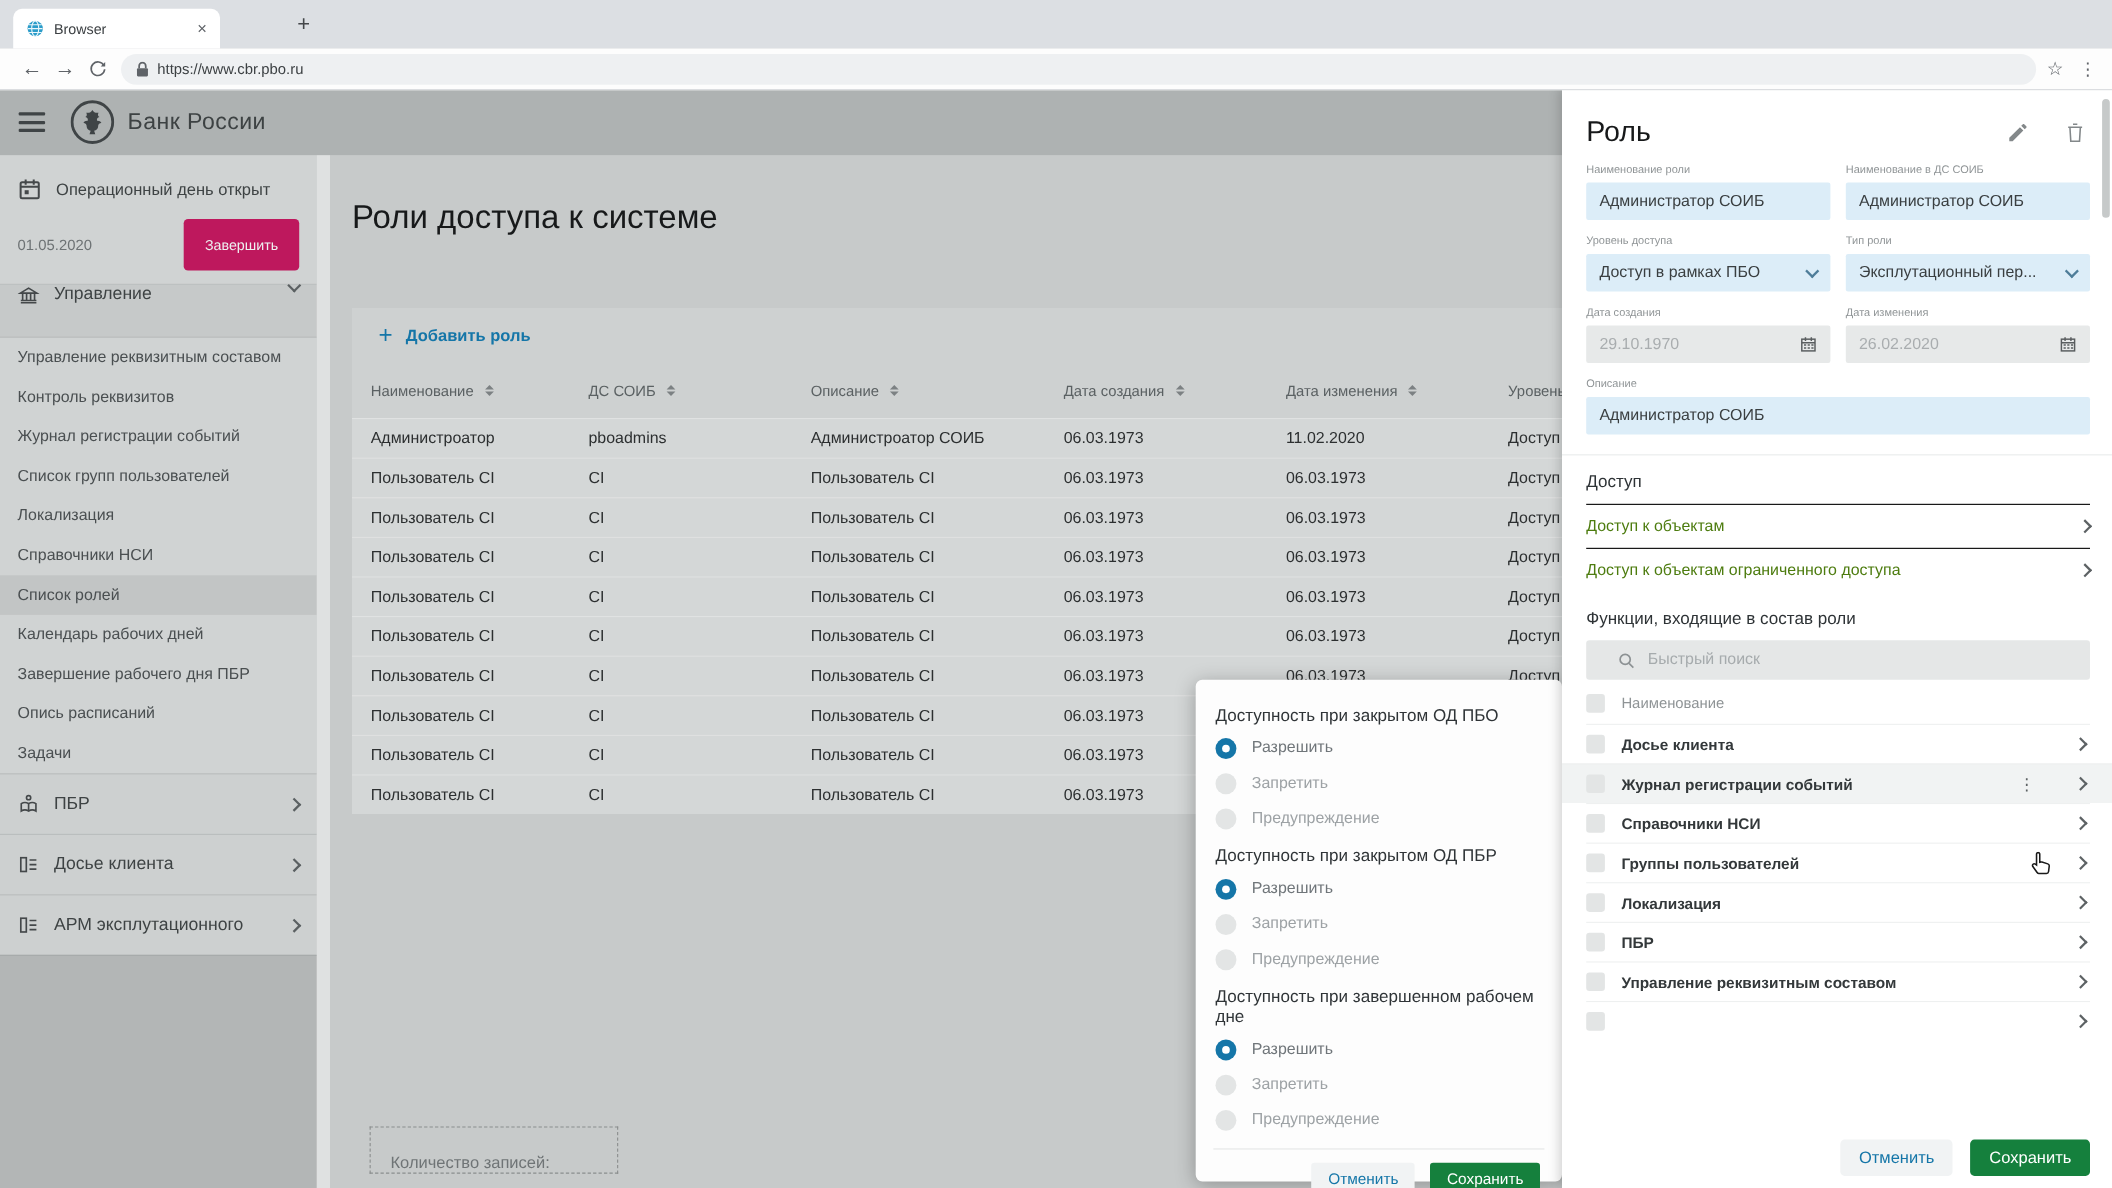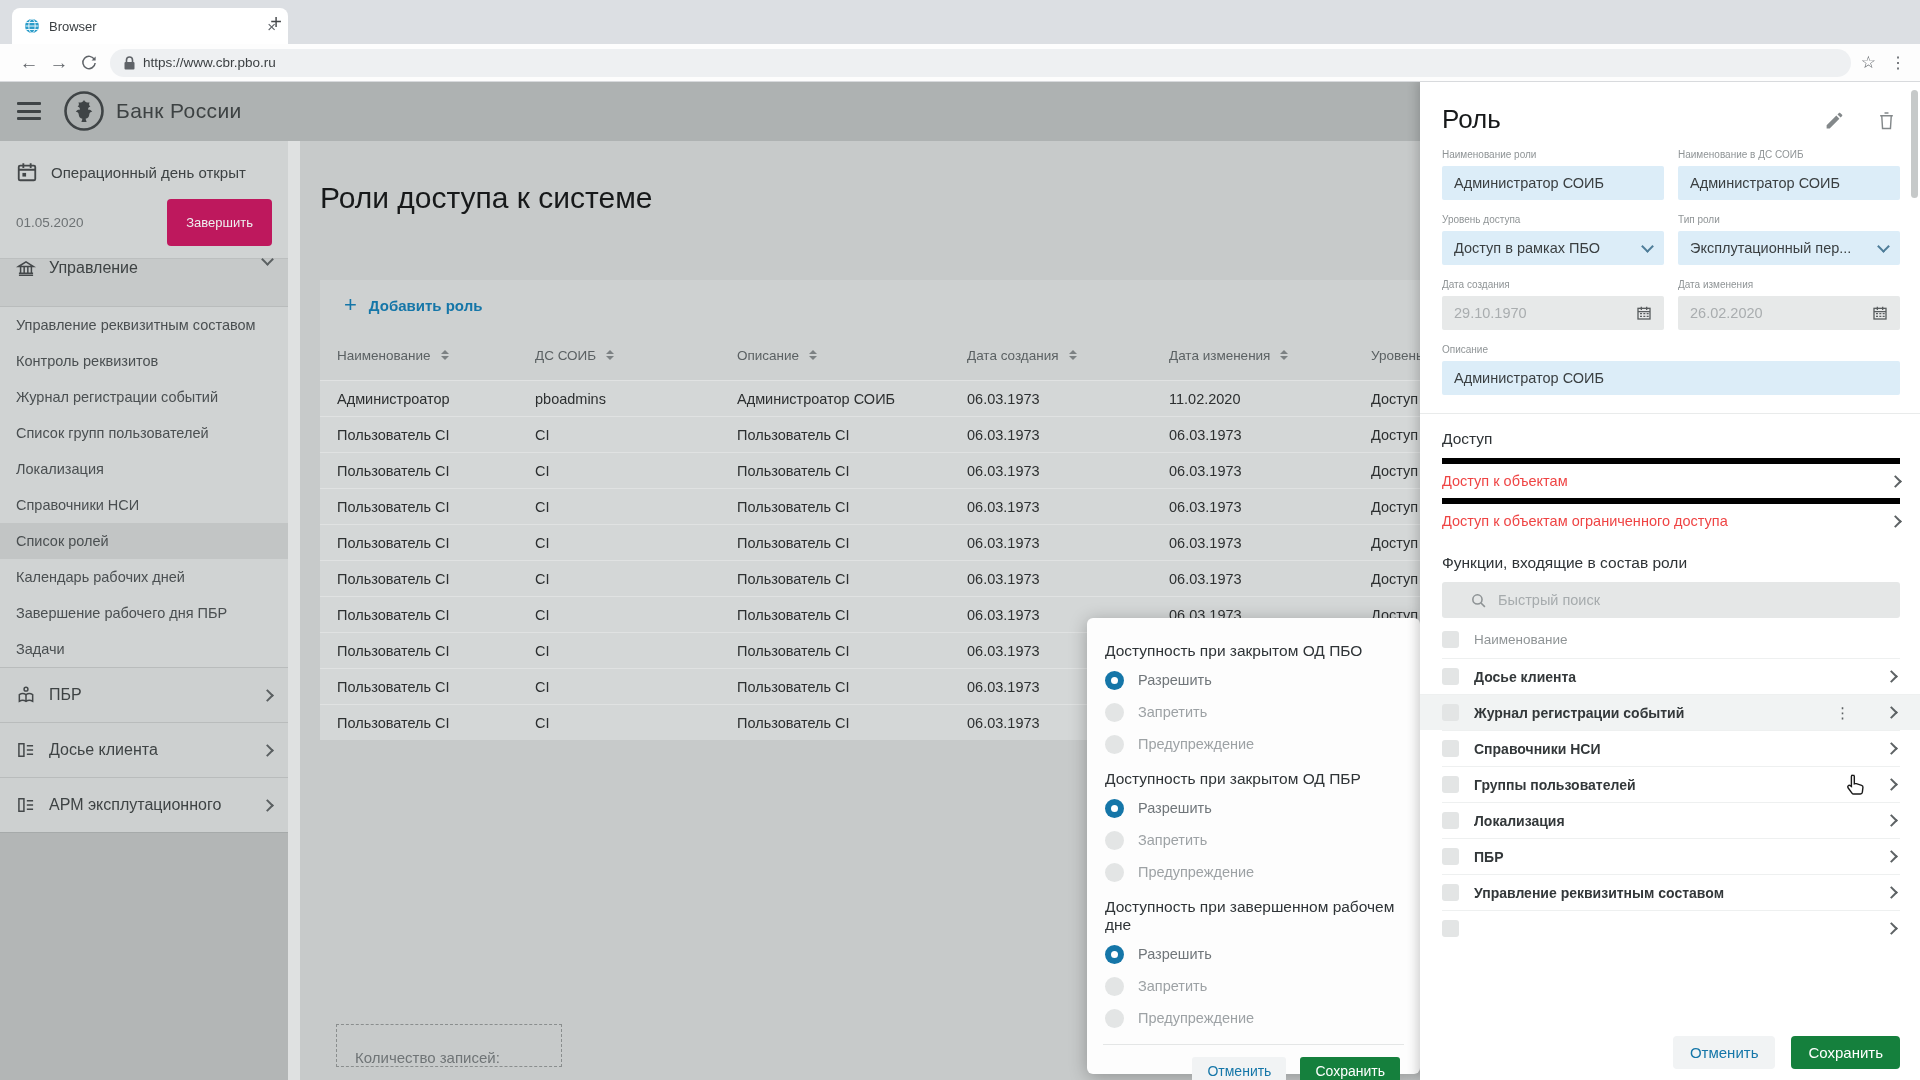--- a/index.html
+++ b/index.html
@@ -1,21 +1,21 @@
 <!DOCTYPE html>
 <html><head>
 <meta charset="utf-8">
 <style>
   * { box-sizing: border-box; margin: 0; padding: 0; }
   html, body { width: 1920px; height: 1080px; overflow: hidden;
     font-family: "Liberation Sans", sans-serif; background: #c7caca; position: relative; }
 
   
   .tabstrip { position: absolute; left:0; top:0; right:0; height:44px; background:#dcdfe3; z-index:30; }
-  .tab { position:absolute; left:12px; top:8px; width:276px; height:36px; background:#fff;
+  .tab { position:absolute; left:12px; top:8px; width:188px; height:36px; background:#fff;
     border-radius:8px 8px 0 0; display:flex; align-items:center; padding:0 12px; }
   .tab-title { font-size:13px; color:#3c4043; margin-left:9px; flex:1; }
   .tab-close { font-size:15px; color:#5f6368; cursor:default; }
   .new-tab { position:absolute; left:264px; top:10px; font-size:20px; color:#44474a; width:24px; height:24px;
     display:flex; align-items:center; justify-content:center; }
   .toolbar { position:absolute; left:0; top:44px; right:0; height:38px; background:#fdfdfd; z-index:30;
     display:flex; align-items:center; padding:0 14px; border-bottom:1px solid #d8dadd; }
   .nav-ic { font-size:19px; color:#5f6368; width:30px; text-align:center; }
   .omnibox { flex:1; height:28px; background:#eef0f2; border-radius:14px; margin:0 10px 0 6px;
     display:flex; align-items:center; padding:0 14px; }
@@ -101,21 +101,21 @@
   .pfull { width:458px; }
   .plabel { font-size:10px; color:#8f9496; margin:14px 0 6px; white-space:nowrap; }
   .pinput { height:34px; background:#dcedf8; border-radius:2px; display:flex; align-items:center;
     padding:0 12px; font-size:14.5px; color:#3a3f41; white-space:nowrap; overflow:hidden; }
   .pselect { justify-content:space-between; }
   .pselect .chev { border-color:#4e7d99; margin-top:-4px; }
   .pinput.disabled { background:#e7e9e9; color:#a9adaf; justify-content:space-between; }
   .panel-divider { height:1px; background:#e9ebeb; margin:18px -20px 0 -22px; }
   .psection-title { font-size:15.5px; color:#2e3336; margin:16px 0 10px; }
   .link-row { height:40px; display:flex; align-items:center; justify-content:space-between;
-    border-top:6px solid #000000; font-size:14.5px; color:#ef4444; }
+    border-top:1px solid #000000; font-size:14.5px; color:#4d7c0f; }
   .link-row:last-of-type { border-bottom:1px solid #ececec; }
   .link-row .chev, .fn-row .chev { border-color:#5d6264; }
   .search-box { height:36px; background:#e5e7e7; border-radius:3px; display:flex; align-items:center;
     padding:0 28px; gap:11px; margin-top:4px; }
   .search-box input { border:none; background:transparent; outline:none; font-size:14.5px; color:#3a3f41;
     font-family:inherit; width:100%; }
   .search-box input::placeholder { color:#a6abad; }
   .list-header { display:flex; align-items:center; gap:15px; height:38px; margin-top:2px; }
   .list-header .lh-lbl { font-size:13.5px; color:#8f9496; }
   .cbox { width:17px; height:17px; border-radius:3px; background:#e3e5e5; flex:none; }
@@ -222,20 +222,21 @@
   <div class="side-items">
     <div class="side-item">Управление реквизитным составом</div>
     <div class="side-item">Контроль реквизитов</div>
     <div class="side-item">Журнал регистрации событий</div>
     <div class="side-item">Список групп пользователей</div>
     <div class="side-item">Локализация</div>
     <div class="side-item">Справочники НСИ</div>
     <div class="side-item selected">Список ролей</div>
     <div class="side-item">Календарь рабочих дней</div>
     <div class="side-item">Завершение рабочего дня ПБР</div>
+    <div class="side-item">Опись расписаний</div>
     <div class="side-item">Задачи</div>
   </div>
 
   <div class="bottom-section">
     <span>
       <svg width="20" height="20" viewBox="0 0 24 24" fill="none" stroke="#44484a" stroke-width="1.8">
           <circle cx="12" cy="5" r="2.3"></circle>
           <path d="M4 11.5c2.6-1.6 5.4-1.6 8 0 2.6-1.6 5.4-1.6 8 0v8c-2.6-1.6-5.4-1.6-8 0-2.6-1.6-5.4-1.6-8 0z"></path>
           <path d="M12 11.5v8"></path>
         </svg>

